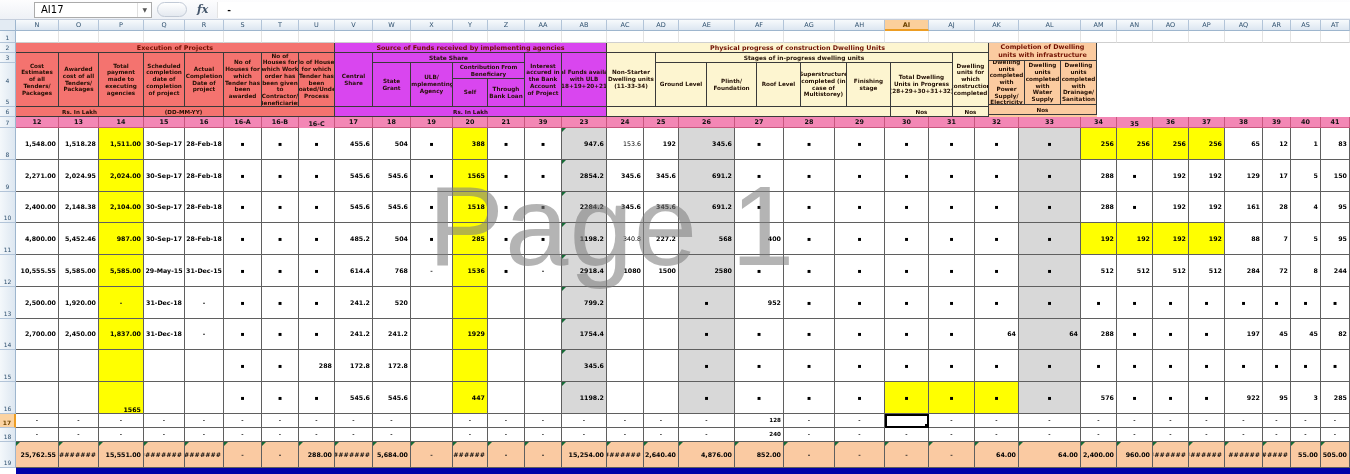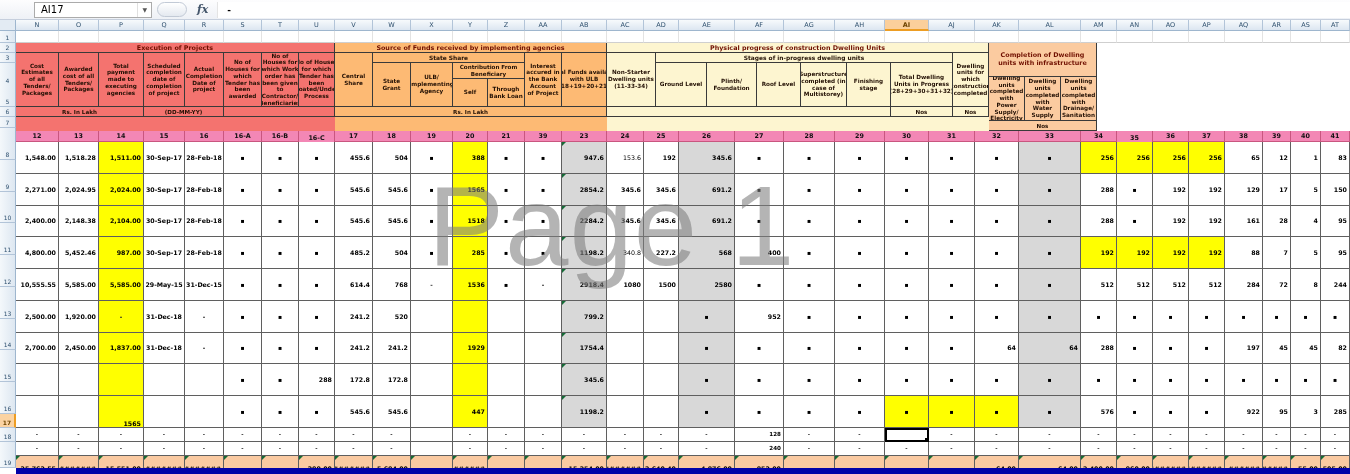--- a/index.html
+++ b/index.html
@@ -20,21 +20,21 @@
 .gr{width:16px;background:linear-gradient(90deg,#F4F8FB,#DDE7F1);border-right:1px solid #9eb6ce;border-bottom:1px solid #b2c4d8;font-size:6px;color:#2f506e;display:flex;align-items:flex-end;justify-content:center;padding-bottom:1px;overflow:hidden}
 .gr.a{background:#FBD3A2;border-right:2px solid #ED9D23;color:#6e4400;font-weight:bold}
 .gr.two{flex-direction:column;align-items:center;justify-content:flex-end}
 .gr.two span:first-child{flex:1;display:flex;align-items:center}
 .content{flex:1}
 .row1{display:flex;height:12px}
 .r1c{border-right:1px solid #e3e3e3;border-bottom:1px solid #cfcfcf;background:#fff}
 .hdr{display:flex}
 .panel{flex:none}
 .panel.red{background:#F4736F}
-.panel.orange{background:#fdba74}
+.panel.orange{background:#d946ef}
 .panel.green{background:#2EB880}
 .panel.cream{background:#FDF5D0}
 .panel.peach{background:#FBCBA0}
 .panel.blue{background:#DCE4F2}
 .ptitle{font-size:6.4px;font-weight:bold;color:#701000;display:flex;align-items:center;justify-content:center;border-right:1px solid #3a3a3a;border-bottom:1px solid #3a3a3a;white-space:nowrap;overflow:hidden}
 .ptitle.tall{white-space:normal;text-align:center;line-height:1.15;padding:0 5px}
 .pbody{display:flex}
 .hcell{font-size:5.7px;font-weight:bold;color:#231004;text-align:center;display:flex;align-items:center;justify-content:center;border-right:1px solid #3a3a3a;border-bottom:1px solid #3a3a3a;padding:1px;line-height:1.18;overflow:hidden}
 .band{display:flex;flex-direction:column;flex:none}
 .bandlbl{font-size:5.9px;font-weight:bold;color:#231004;display:flex;align-items:center;justify-content:center;border-right:1px solid #3a3a3a;border-bottom:1px solid #3a3a3a;white-space:nowrap;overflow:hidden}
@@ -269,21 +269,21 @@
               </div>
               <div class="hcell" style="width: 36px; height: 54px;">Dwelling units for which construction completed</div>
             </div>
             <div class="urow" style="height: 10px;">
               <div class="ucell" style="width: 284px; height: 10px;"></div>
               <div class="ucell" style="width: 62px; height: 10px;">Nos</div>
               <div class="ucell" style="width: 36px; height: 10px;">Nos</div>
             </div>
           </div>
           <div class="panel peach" style="width: 108px;">
-            <div class="ptitle tall" style="height: 34px;">Completion of Dwelling units with infrastructure</div>
+            <div class="ptitle tall" style="height: 18px;">Completion of Dwelling units with infrastructure</div>
             <div class="pbody" style="height: 44px;">
               <div class="hcell" style="width: 36px; height: 44px;">Dwelling units completed with Power Supply/ Electricity</div>
               <div class="hcell" style="width: 36px; height: 44px;">Dwelling units completed with Water Supply</div>
               <div class="hcell" style="width: 36px; height: 44px;">Dwelling units completed with Drainage/ Sanitation</div>
             </div>
             <div class="urow" style="height: 10px;">
               <div class="ucell" style="width: 108px; height: 10px;">Nos</div>
             </div>
           </div>
         </div>

